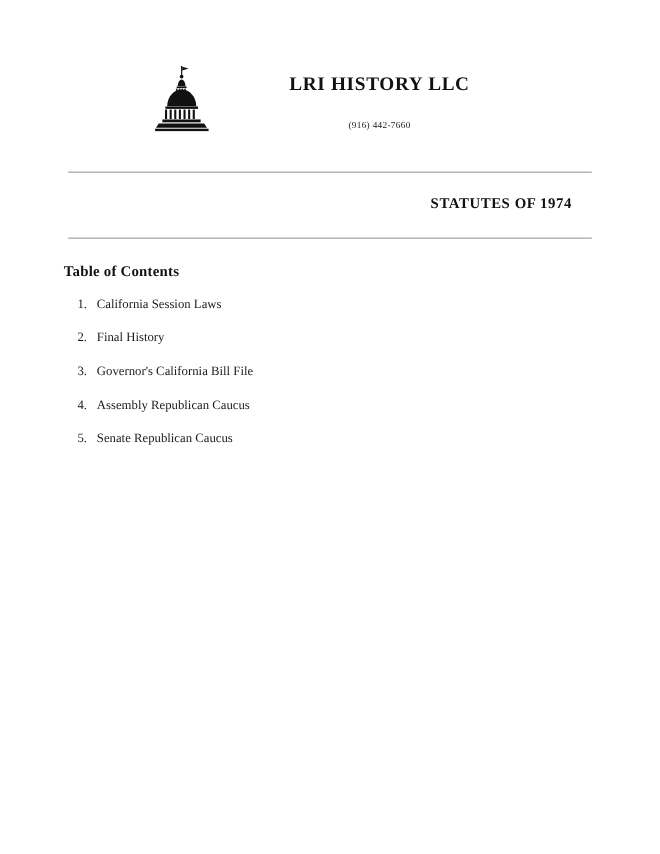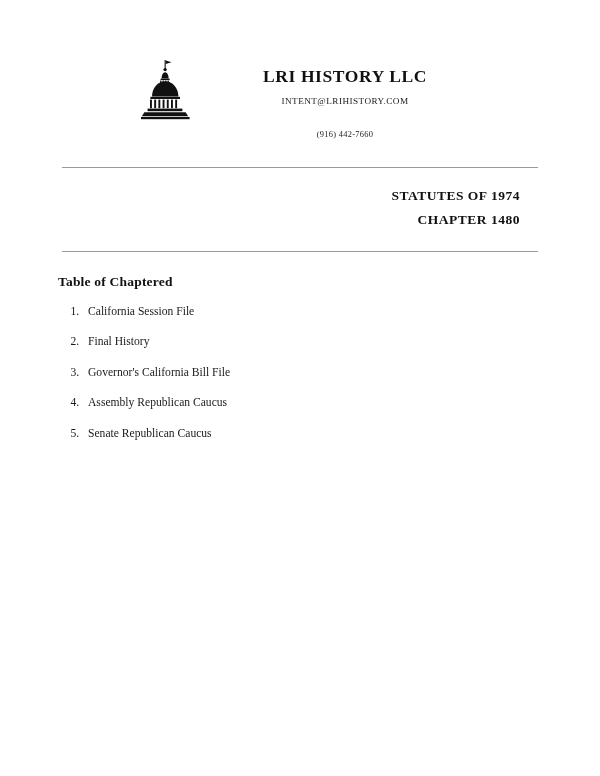--- a/index.html
+++ b/index.html
@@ -152,39 +152,37 @@
 
           <rect x="17.6" y="52.6" width="34.8" height="2.6"></rect>
           <path d="M14.4 56.2 h41.2 l2.6 4.0 h-46.4 z"></path>
           <rect x="11.0" y="61.0" width="48.6" height="2.2"></rect>
         </g>
       </svg>
     </div>
 
     <div class="org-block">
       <div class="org-name">LRI HISTORY LLC</div>
-      <div class="org-line">INTENT@LRIHISTORY.COM</div>
       <div class="org-phone">(916) 442-7660</div>
     </div>
 
   </div>
 
   <hr class="rule top">
 
   <div class="titles">
     <div class="t-line">STATUTES OF 1974</div>
-    <div class="t-line">CHAPTER  1480</div>
   </div>
 
   <hr class="rule bottom">
 
   <div class="toc">
-    <div class="toc-heading">Table of Chaptered</div>
+    <div class="toc-heading">Table of Contents</div>
     <ol class="toc-list">
-      <li><span>California Session File</span></li>
+      <li><span>California Session Laws</span></li>
       <li><span>Final History</span></li>
       <li><span>Governor's California Bill File</span></li>
       <li><span>Assembly Republican Caucus</span></li>
       <li><span>Senate Republican Caucus</span></li>
     </ol>
   </div>
 
 </div>
 
 </body></html>

